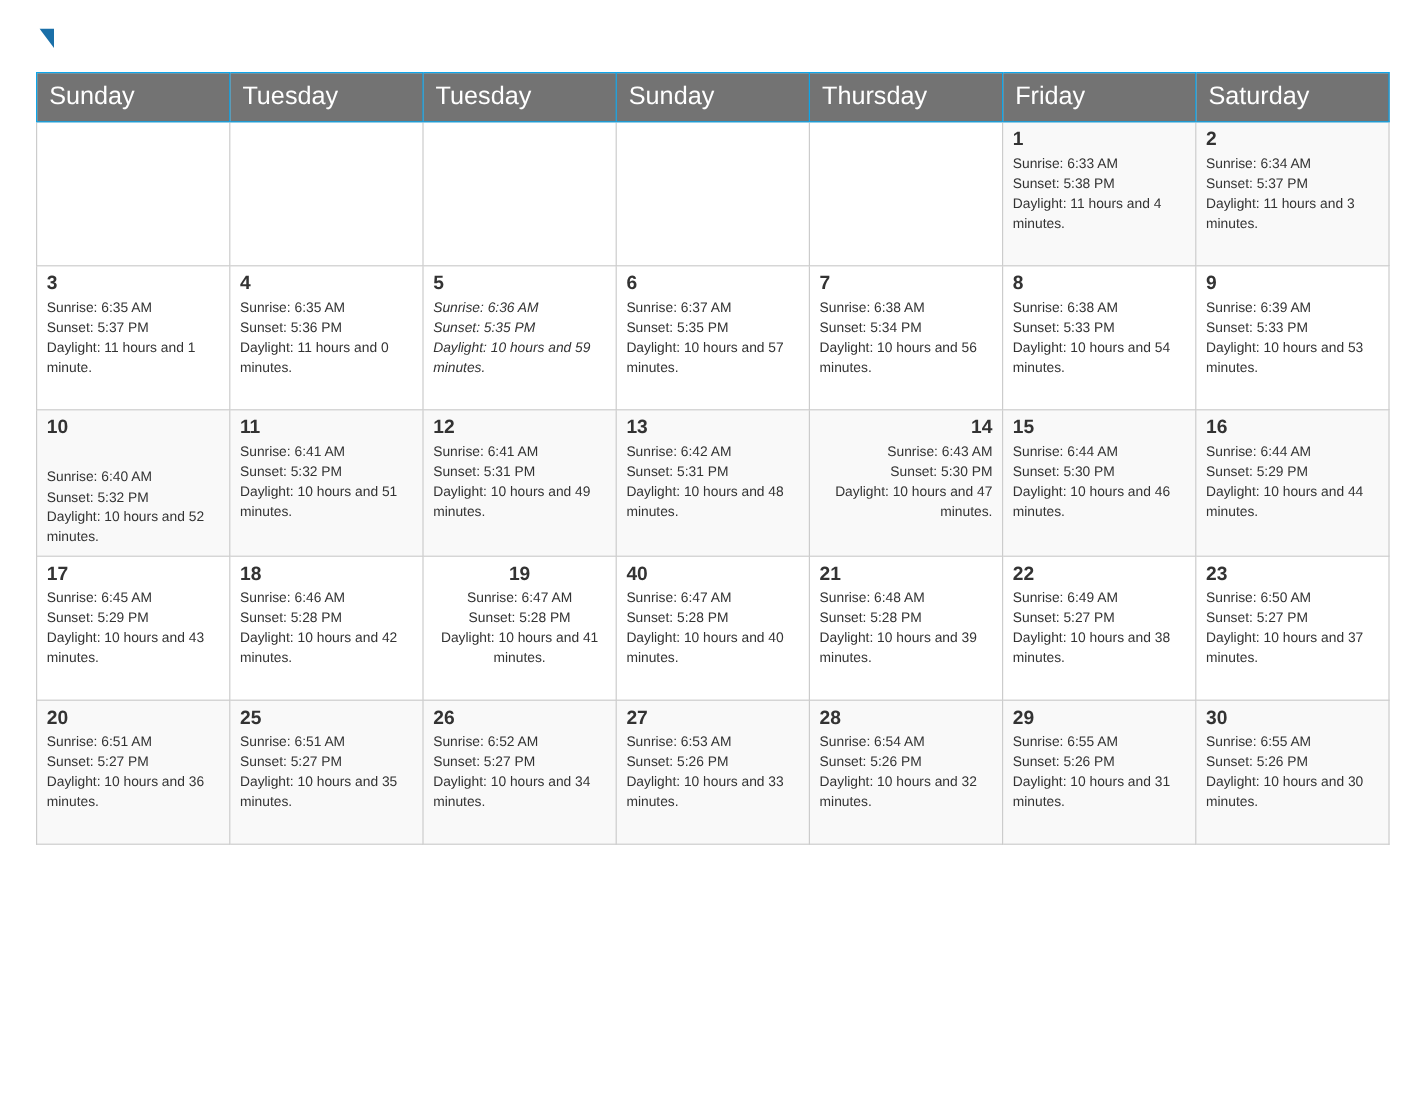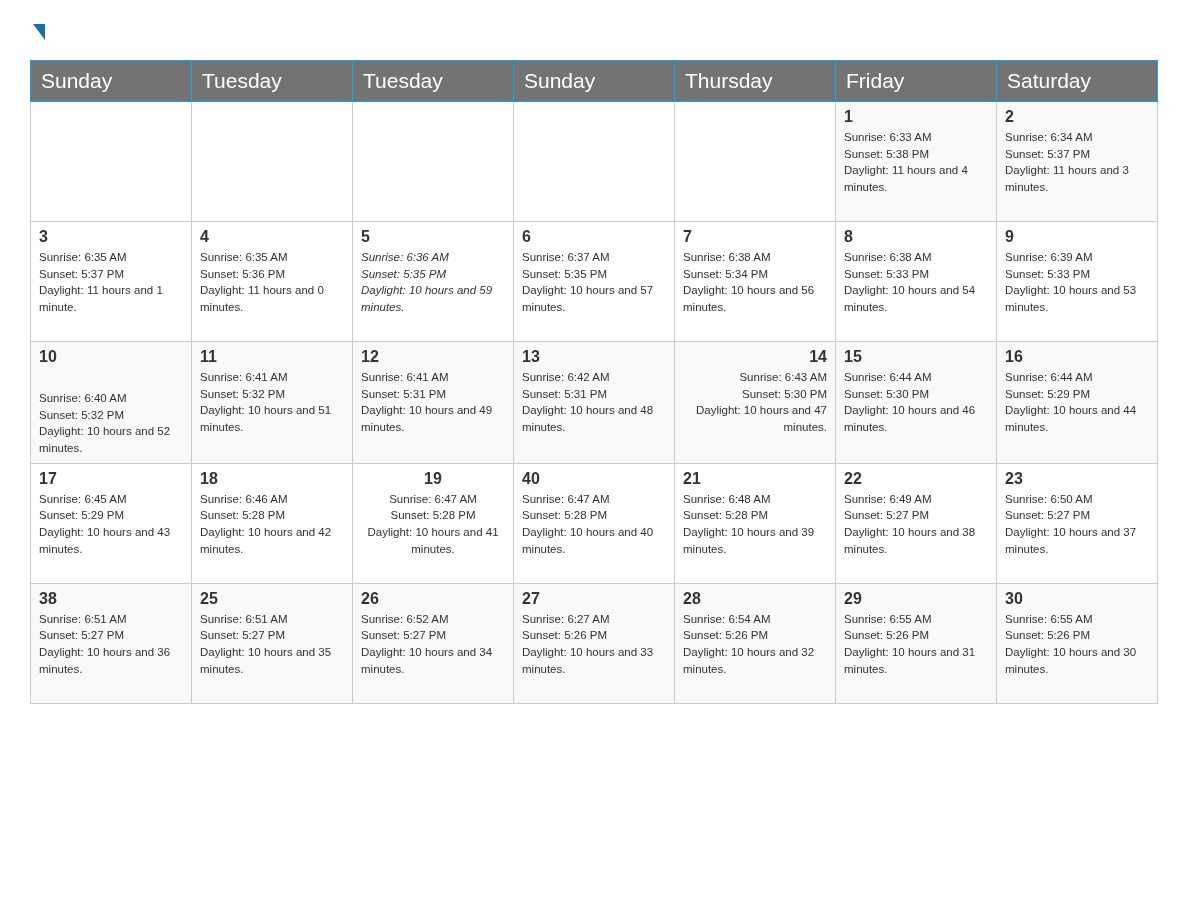--- a/index.html
+++ b/index.html
@@ -281,40 +281,40 @@
         </td>
         <td style="background: rgb(255, 255, 255);">
           <span class="day-number">23</span>
           <div class="day-info" style="white-space: pre-line;">Sunrise: 6:50 AM
 Sunset: 5:27 PM
 Daylight: 10 hours and 37 minutes.</div>
         </td>
       </tr>
       <tr>
         <td style="background: rgb(249, 249, 249);">
-          <span class="day-number">38</span>
+          <span class="day-number">20</span>
           <div class="day-info" style="white-space: pre-line;">Sunrise: 6:51 AM
 Sunset: 5:27 PM
 Daylight: 10 hours and 36 minutes.</div>
         </td>
         <td style="background: rgb(249, 249, 249);">
           <span class="day-number">25</span>
           <div class="day-info" style="white-space: pre-line;">Sunrise: 6:51 AM
 Sunset: 5:27 PM
 Daylight: 10 hours and 35 minutes.</div>
         </td>
         <td style="background: rgb(249, 249, 249);">
           <span class="day-number">26</span>
           <div class="day-info" style="white-space: pre-line;">Sunrise: 6:52 AM
 Sunset: 5:27 PM
 Daylight: 10 hours and 34 minutes.</div>
         </td>
         <td style="background: rgb(249, 249, 249);">
           <span class="day-number">27</span>
-          <div class="day-info" style="white-space: pre-line;">Sunrise: 6:27 AM
+          <div class="day-info" style="white-space: pre-line;">Sunrise: 6:53 AM
 Sunset: 5:26 PM
 Daylight: 10 hours and 33 minutes.</div>
         </td>
         <td style="background: rgb(249, 249, 249);">
           <span class="day-number">28</span>
           <div class="day-info" style="white-space: pre-line;">Sunrise: 6:54 AM
 Sunset: 5:26 PM
 Daylight: 10 hours and 32 minutes.</div>
         </td>
         <td style="background: rgb(249, 249, 249);">

